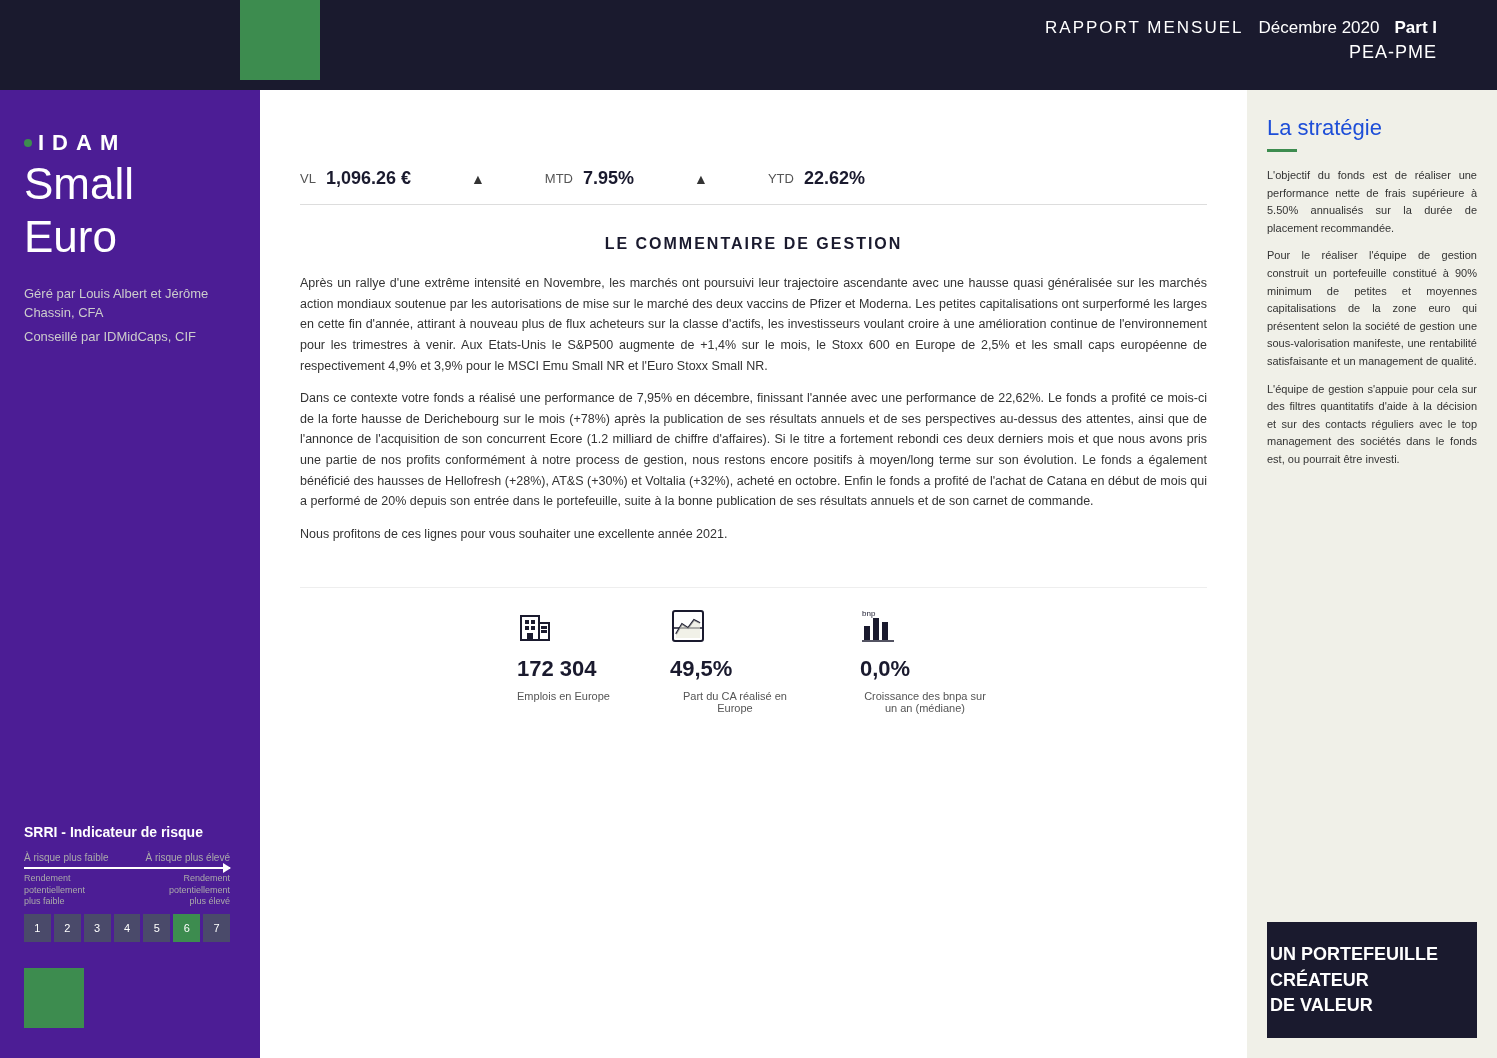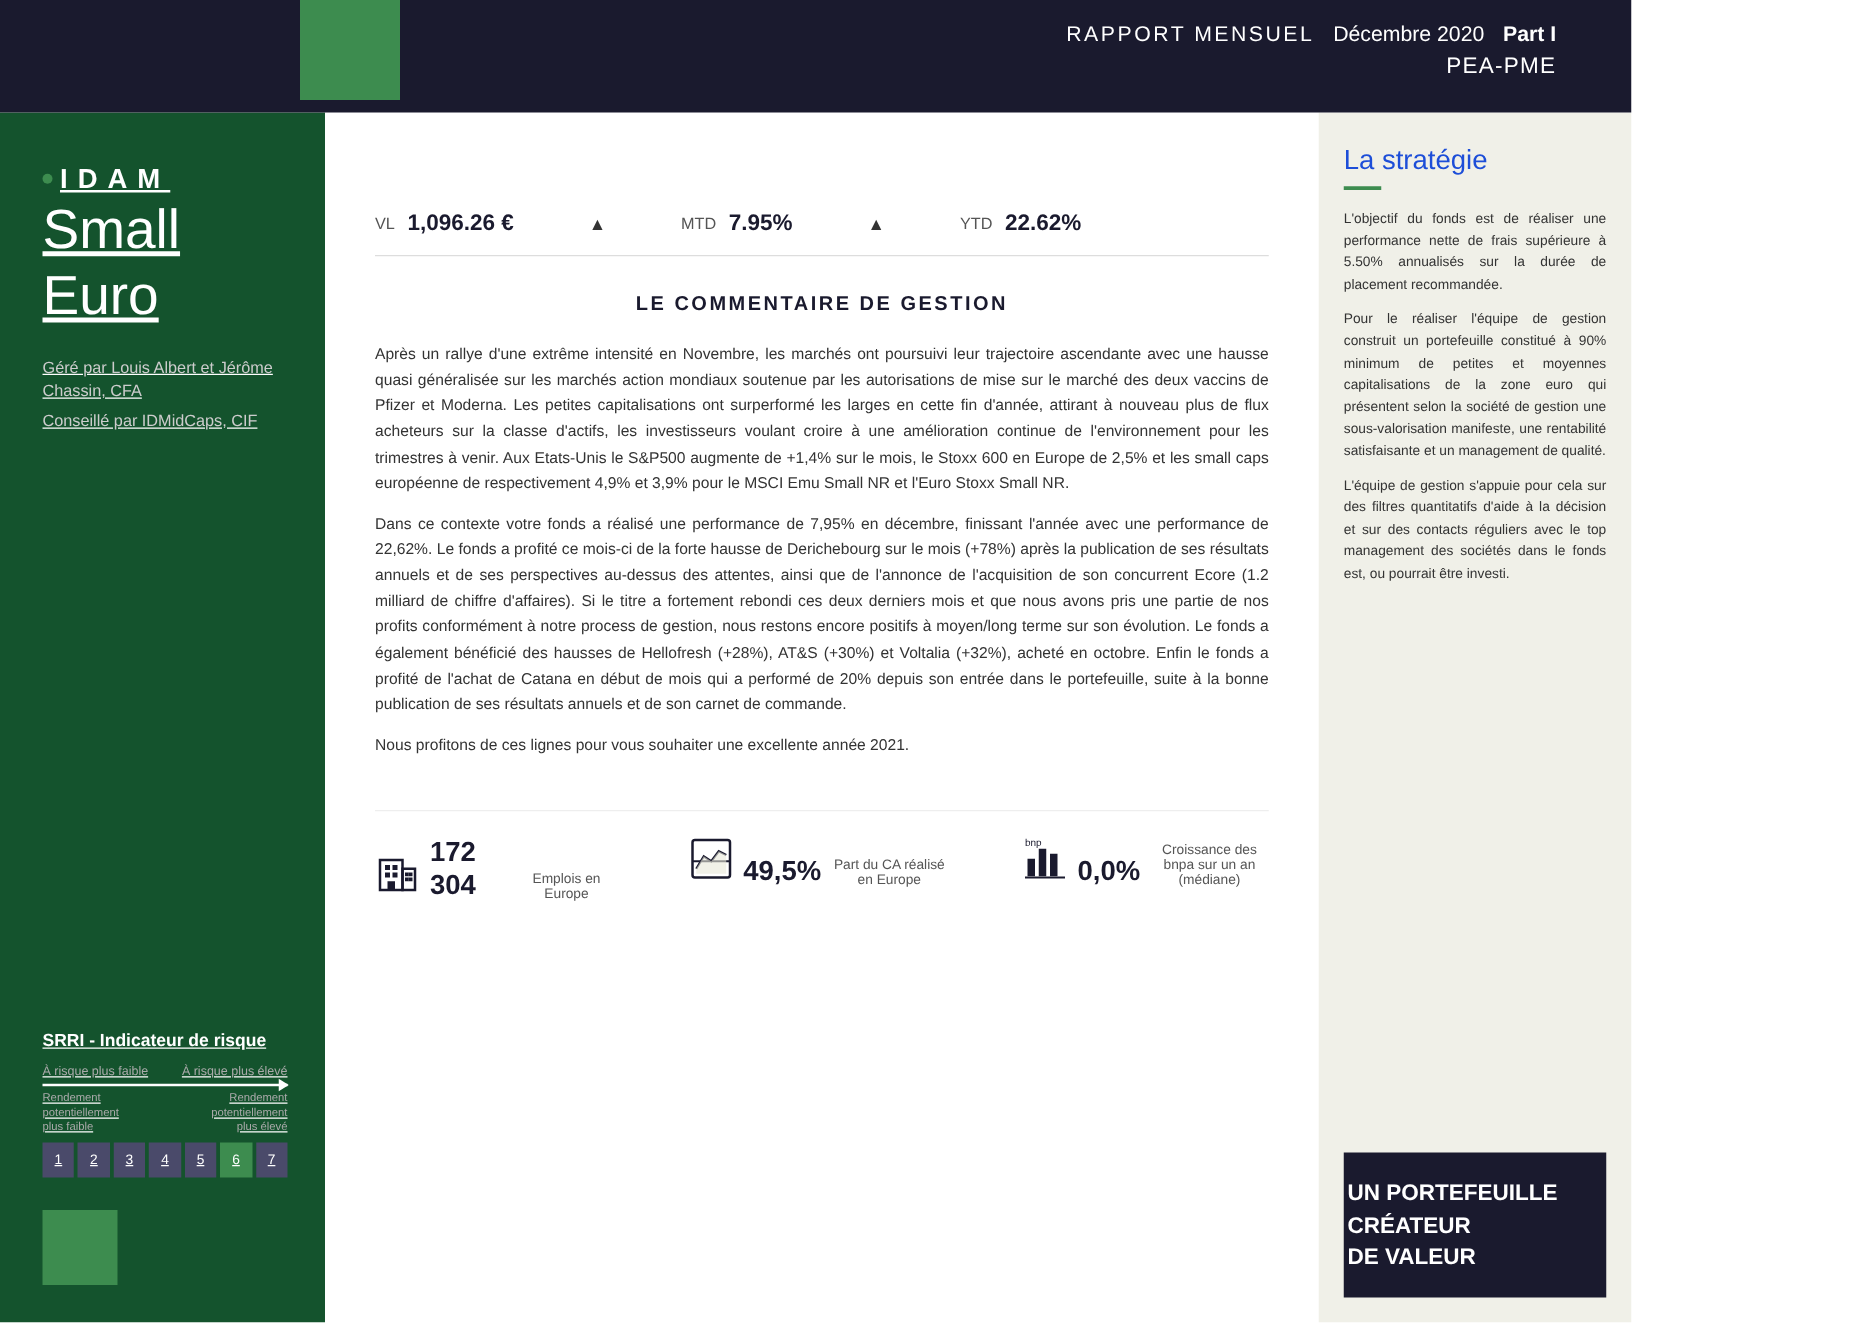--- a/index.html
+++ b/index.html
@@ -5,21 +5,21 @@
     * { box-sizing: border-box; margin: 0; padding: 0; }
     body {
       font-family: Arial, Helvetica, sans-serif;
       background: #fff;
       width: 1497px;
       min-height: 1058px;
       overflow-x: hidden;
     }
 
     .page-wrapper {
-      width: 1305px;
+      width: 1497px;
       min-height: 1058px;
       background: #fff;
       display: flex;
       flex-direction: column;
     }
 
     
     .header {
       background: #1a1a2e;
       width: 100%;
@@ -42,26 +42,25 @@
     
     .main-content {
       display: flex;
       flex: 1;
     }
 
     
     .left-sidebar {
       width: 260px;
       min-width: 260px;
-      background: #14532d;
-      padding: 40px 30px 30px 34px;
+      background: #4c1d95;
+      padding: 40px 30px 30px 24px;
       display: flex;
       flex-direction: column;
       color: #fff;
-      text-decoration: underline;
     }
     .fund-dot {
       width: 8px;
       height: 8px;
       background: #3d8c4f;
       border-radius: 50%;
       display: inline-block;
       flex-shrink: 0;
     }
     .fund-name-large {
@@ -190,22 +189,22 @@
       display: flex;
       gap: 60px;
       justify-content: center;
       align-items: flex-start;
       margin-top: 30px;
       padding-top: 20px;
       border-top: 1px solid #eee;
     }
     .bottom-stat {
       display: flex;
-      flex-direction: row;
-      align-items: flex-end;
+      flex-direction: column;
+      align-items: flex-start;
       gap: 8px;
     }
     .bottom-stat-value {
       font-size: 22px;
       font-weight: 700;
       color: #1a1a2e;
     }
     .bottom-stat-label {
       font-size: 11px;
       color: #555;

